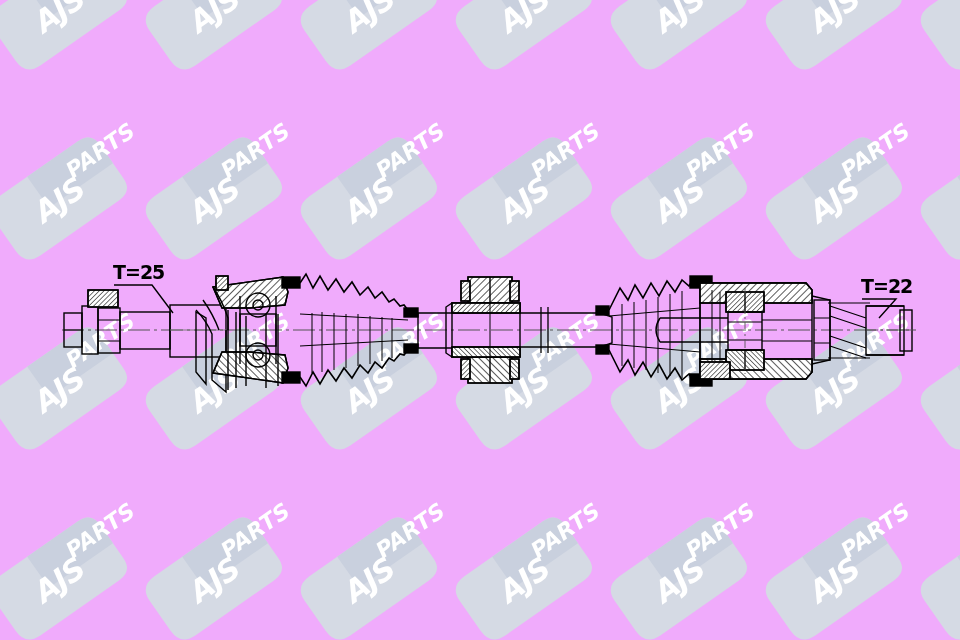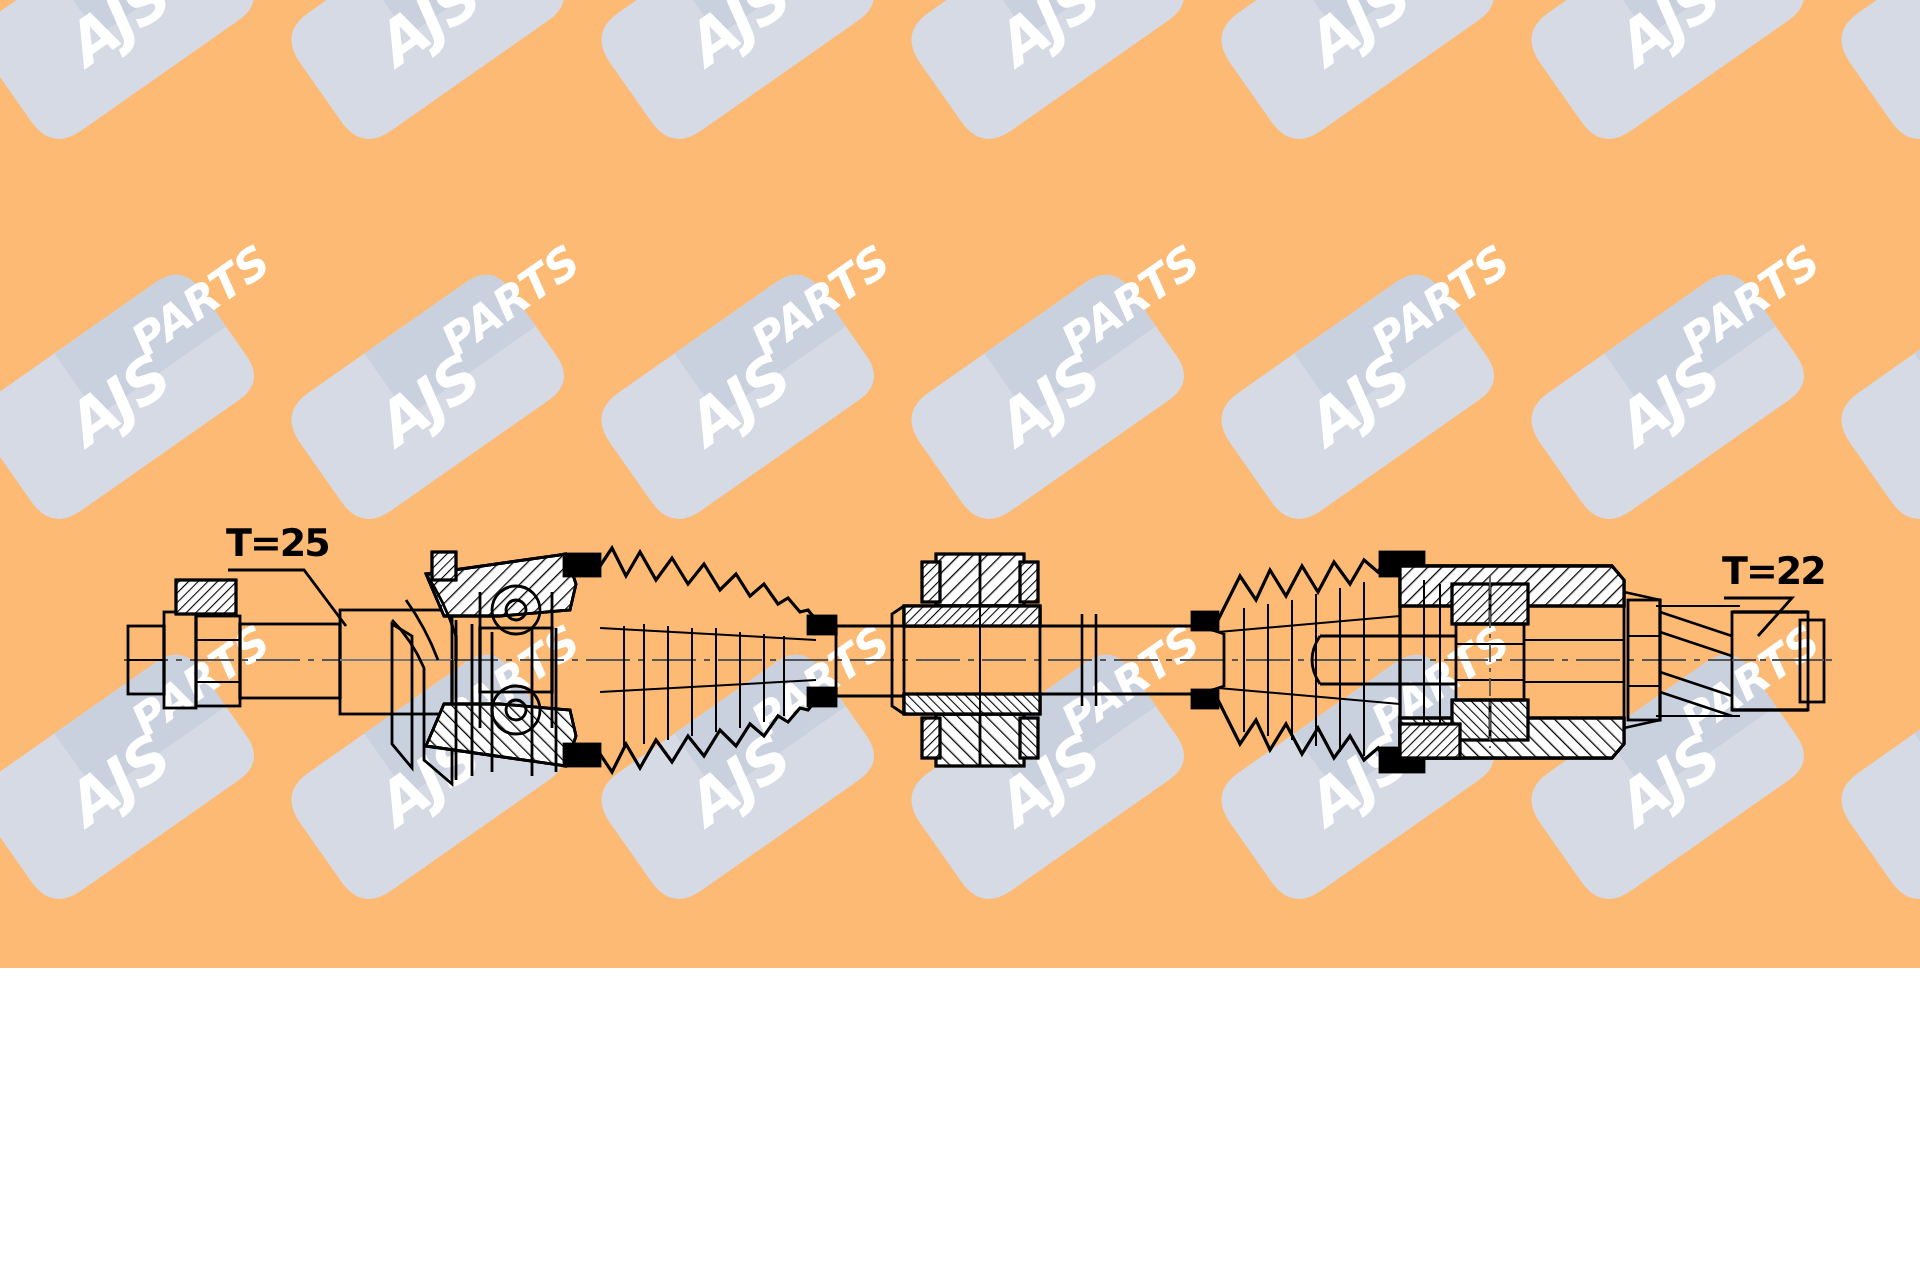--- a/index.html
+++ b/index.html
@@ -7,22 +7,22 @@
     margin: 0;
     padding: 0;
     background: #ffffff;
   }
   body {
     font-family: "Liberation Sans", sans-serif;
   }
   #page {
     position: relative;
     width: 960px;
-    height: 484px;
-    background: #fdba74;
+    height: 640px;
+    background: #f0abfc;
     overflow: hidden;
   }
   #watermark-layer {
     position: absolute;
     left: 0;
     top: 0;
     width: 960px;
     height: 640px;
     overflow: hidden;
     pointer-events: none;

